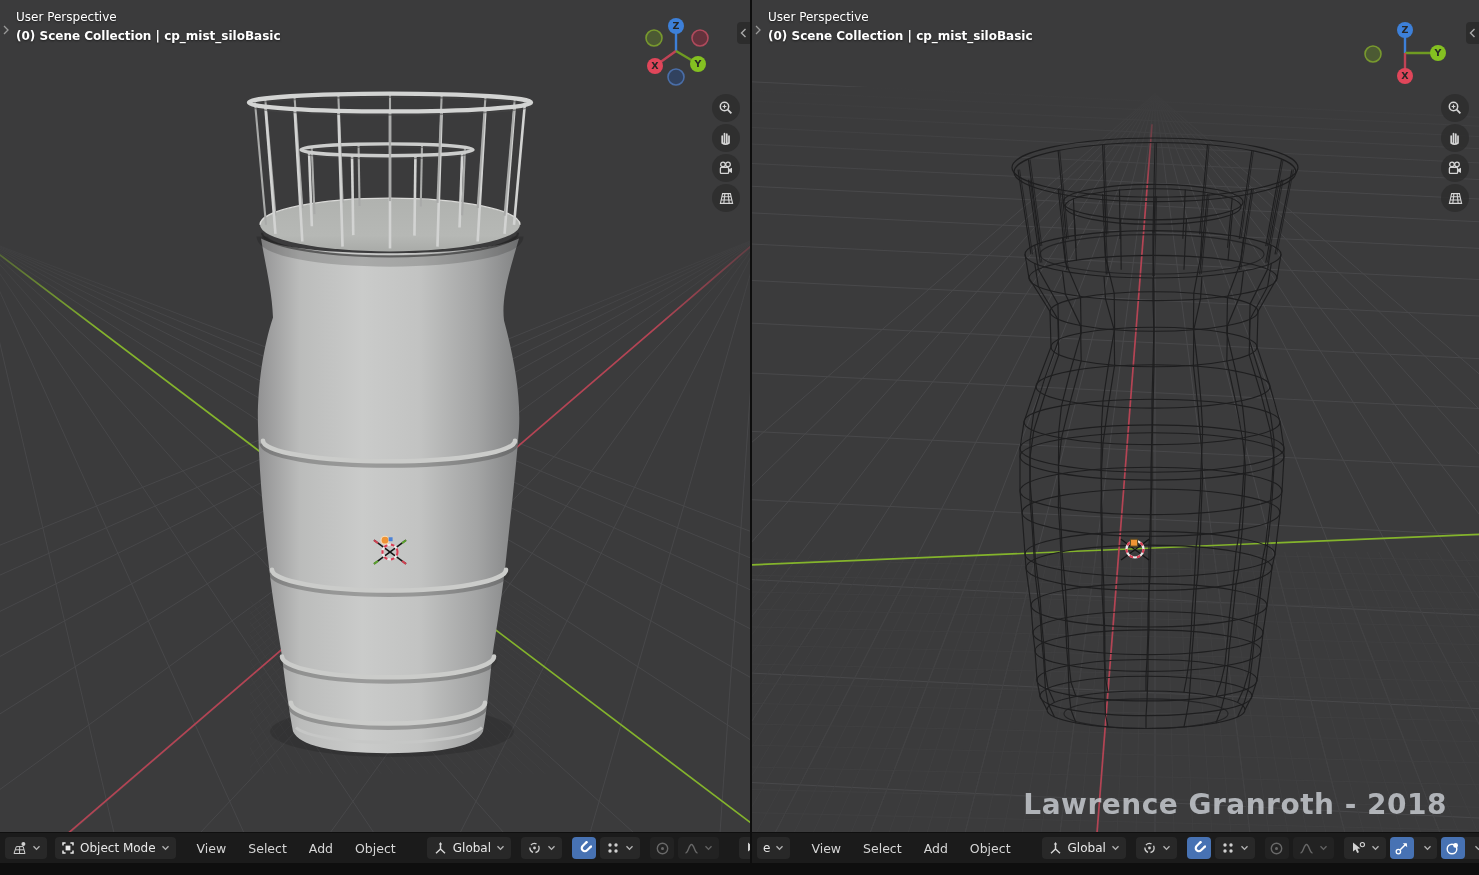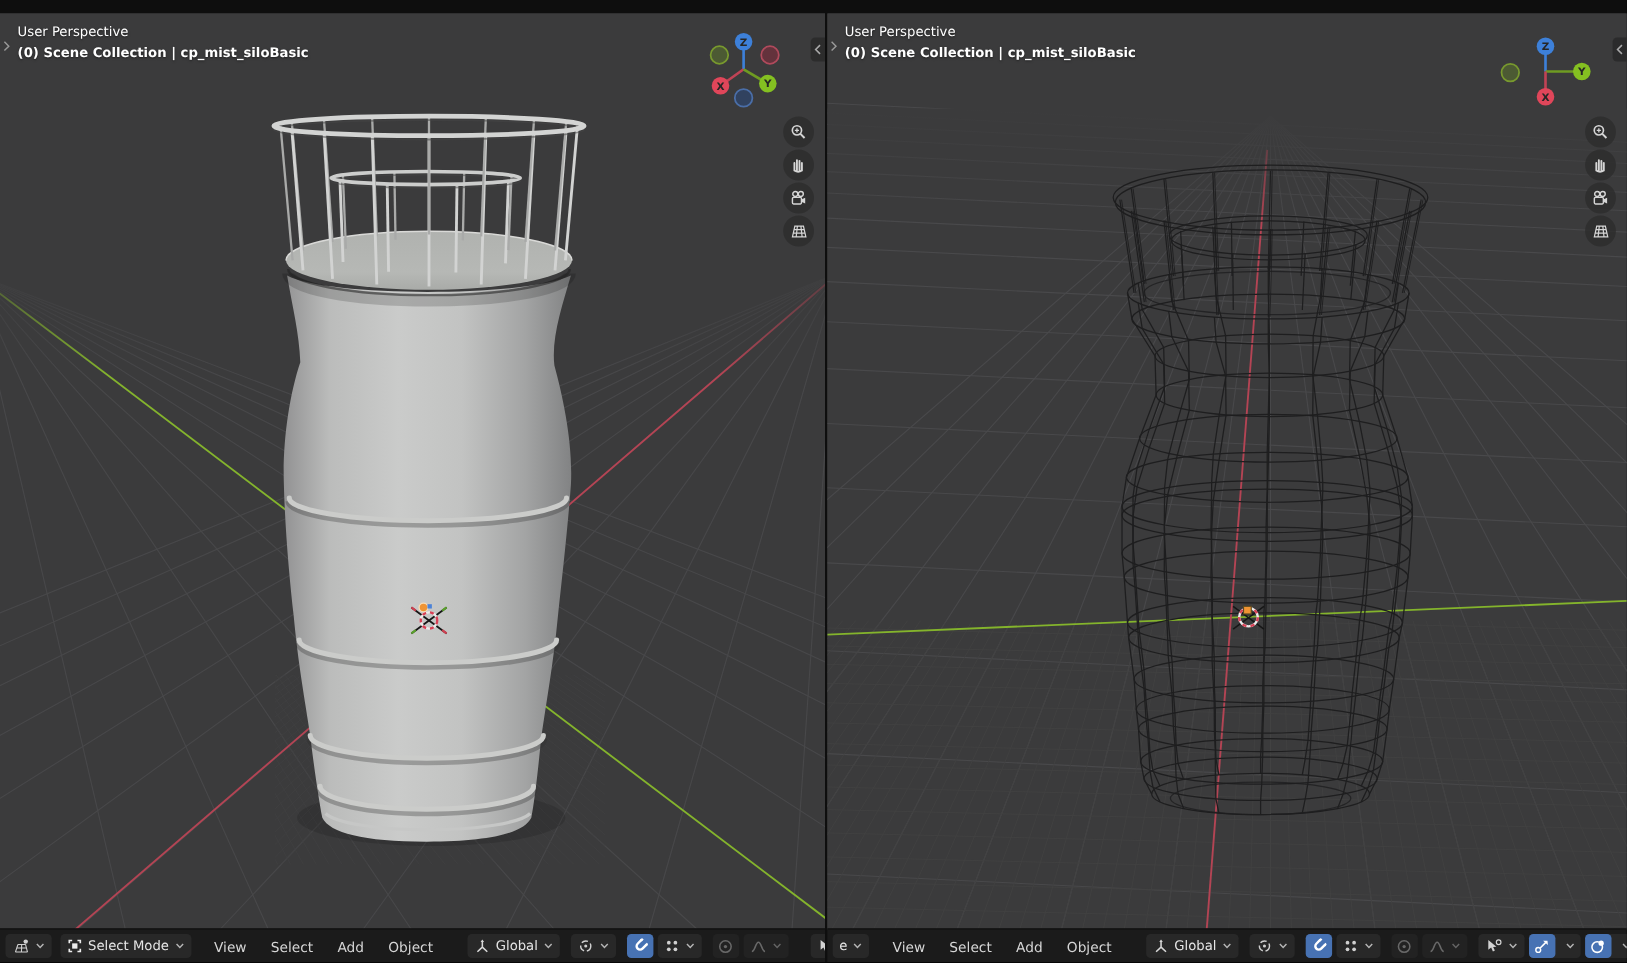--- a/index.html
+++ b/index.html
@@ -1,18 +1,18 @@
 <!DOCTYPE html>
 <html><head>
 <meta charset="utf-8">
 <style>
   html,body{margin:0;padding:0;background:#000;}
   #app{position:relative;width:1479px;height:875px;background:#0e0e0e;overflow:hidden;
        font-family:"DejaVu Sans","Liberation Sans",sans-serif;-webkit-font-smoothing:antialiased;}
-  .editor{position:absolute;top:0;height:863px;overflow:hidden;margin-top:12px;}
+  .editor{position:absolute;top:0;height:863px;overflow:hidden;}
   #ed-left{left:0;width:750px;}
   #ed-right{left:752px;width:727px;}
   .scene{position:absolute;top:0;left:0;right:0;bottom:30px;background:#3b3b3c;}
   .scene svg{display:block;width:100%;height:100%;}
   .vp-header{position:absolute;top:10px;left:16px;color:#fff;text-shadow:0 1px 2px rgba(0,0,0,.5);}
   .vh1{font-size:12px;line-height:14px;}
   .vh2{font-size:12px;line-height:14px;margin-top:5px;font-weight:bold;}
   .bc-chev{position:absolute;top:24px;left:2px;}
   .npanel-tab{position:absolute;top:22px;right:0;width:13px;height:22px;background:#2a2a2a;
       border-radius:4px 0 0 4px;display:flex;align-items:center;justify-content:center;opacity:.85;}
@@ -330,21 +330,21 @@
             <path d="M1.5 1.2 L4.5 4.4 L7.5 1.2" stroke="#b5b5b5" stroke-width="1.3" fill="none"></path>
           </svg>
       </div>
       <div class="sp"></div>
         <div class="sp"></div>
       <div class="tb dd">
         <svg width="14" height="14">
             <path d="M2 4.6 V2 H4.6 M9.4 2 H12 V4.6 M12 9.4 V12 H9.4 M4.6 12 H2 V9.4" stroke="#ececec" stroke-width="1.5" fill="none"></path>
             <rect x="4.6" y="4.6" width="4.8" height="4.8" fill="#ececec"></rect>
           </svg>
-        <span>Select Mode</span>
+        <span>Object Mode</span>
         <svg width="9" height="6">
             <path d="M1.5 1.2 L4.5 4.4 L7.5 1.2" stroke="#b5b5b5" stroke-width="1.3" fill="none"></path>
           </svg>
       </div>
       <div class="gap"></div>
       <div class="menu">View</div>
       <div class="menu">Select</div>
       <div class="menu">Add</div>
       <div class="menu">Object</div>
       <div class="gap"></div>
@@ -757,20 +757,21 @@
           </svg>
         </div>
     </div>
 
     <div class="npanel-tab">
         <svg width="7" height="10">
           <path d="M5.5 1 L1.5 5 L5.5 9" stroke="#bdbdbd" stroke-width="1.4" fill="none"></path>
         </svg>
       </div>
 
+    <div class="watermark">Lawrence Granroth - 2018</div>
 
     <div class="vp-footer">
       <div class="tb dd">
         <span>e</span>
         <svg width="9" height="6">
             <path d="M1.5 1.2 L4.5 4.4 L7.5 1.2" stroke="#b5b5b5" stroke-width="1.3" fill="none"></path>
           </svg>
       </div>
       <div class="gap"></div>
       <div class="menu">View</div>

